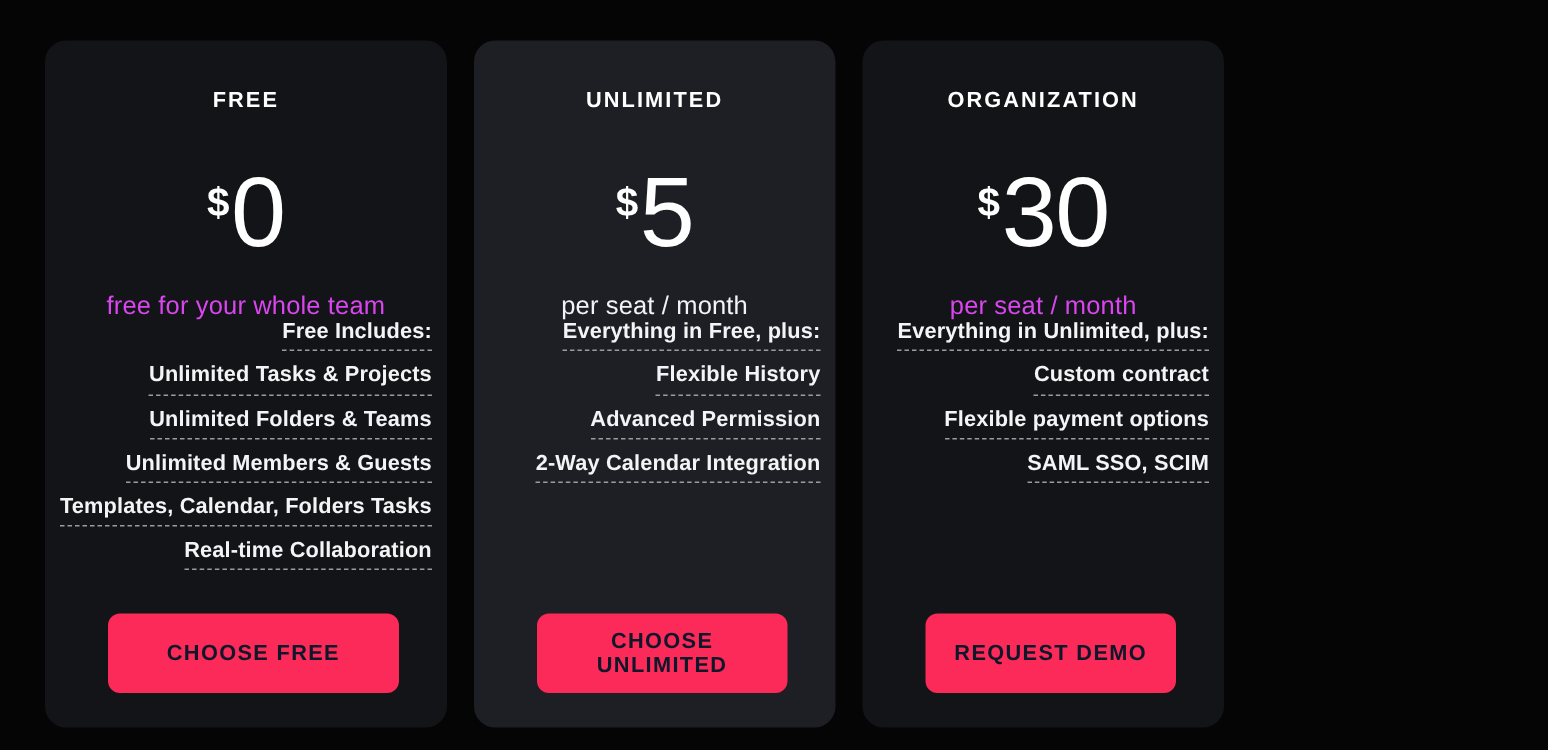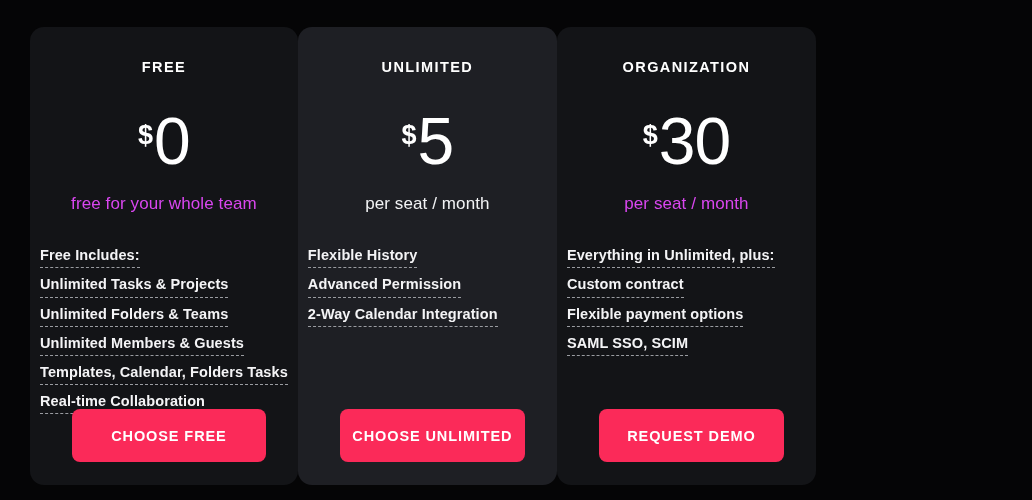--- a/index.html
+++ b/index.html
@@ -14,20 +14,21 @@
     overflow: hidden;
   }
 
   .pricing-wrap {
     position: relative;
     width: 816px;
     height: 500px;
     display: flex;
     justify-content: flex-start;
     align-items: flex-start;
+    gap: 18px;
     padding: 27px 0 0 30px;
     box-sizing: border-box;
   }
 
   .plan-card {
     width: 314px;
     height: 458px;
     border-radius: 14px;
     box-sizing: border-box;
     display: flex;
@@ -78,24 +79,23 @@
     font-size: 17px;
     color: #d946ef;
     line-height: 1.1;
     letter-spacing: 0.1px;
   }
   .plan-card.featured .price-sub {
     color: #f2f3f5;
   }
 
   .features {
-    margin-top: 34px;
     display: flex;
     flex-direction: column;
-    align-items: flex-start;
+    align-items: flex-end;
     gap: 8px;
     width: 100%;
     padding: 0 10px;
     box-sizing: border-box;
   }
   .feature-item {
     font-size: 14.5px;
     font-weight: bold;
     color: #f4f4f6;
     text-align: center;
@@ -108,21 +108,21 @@
 
   .cta-button {
     position: absolute;
     left: 32px;
     right: 32px;
     bottom: 23px;
     height: 53px;
     border: none;
     border-radius: 8px;
     background: #fb2a59;
-    color: #ffffff;
+    color: #0f172a;
     font-family: "Liberation Sans", sans-serif;
     font-size: 14.5px;
     font-weight: bold;
     letter-spacing: 0.9px;
     text-transform: uppercase;
     cursor: pointer;
     display: flex;
     align-items: center;
     justify-content: center;
     margin-left: 10px;
@@ -152,20 +152,21 @@
   </div>
 
   <div class="plan-card featured">
     <div class="plan-name">UNLIMITED</div>
     <div class="price-row">
       <span class="currency">$</span>
       <span class="amount">5</span>
     </div>
     <div class="price-sub">per seat / month</div>
     <div class="features">
+      <div class="feature-item">Everything in Free, plus:</div>
       <div class="feature-item">Flexible History</div>
       <div class="feature-item">Advanced Permission</div>
       <div class="feature-item">2-Way Calendar Integration</div>
     </div>
     <button class="cta-button">CHOOSE UNLIMITED</button>
   </div>
 
   <div class="plan-card">
     <div class="plan-name">ORGANIZATION</div>
     <div class="price-row">

